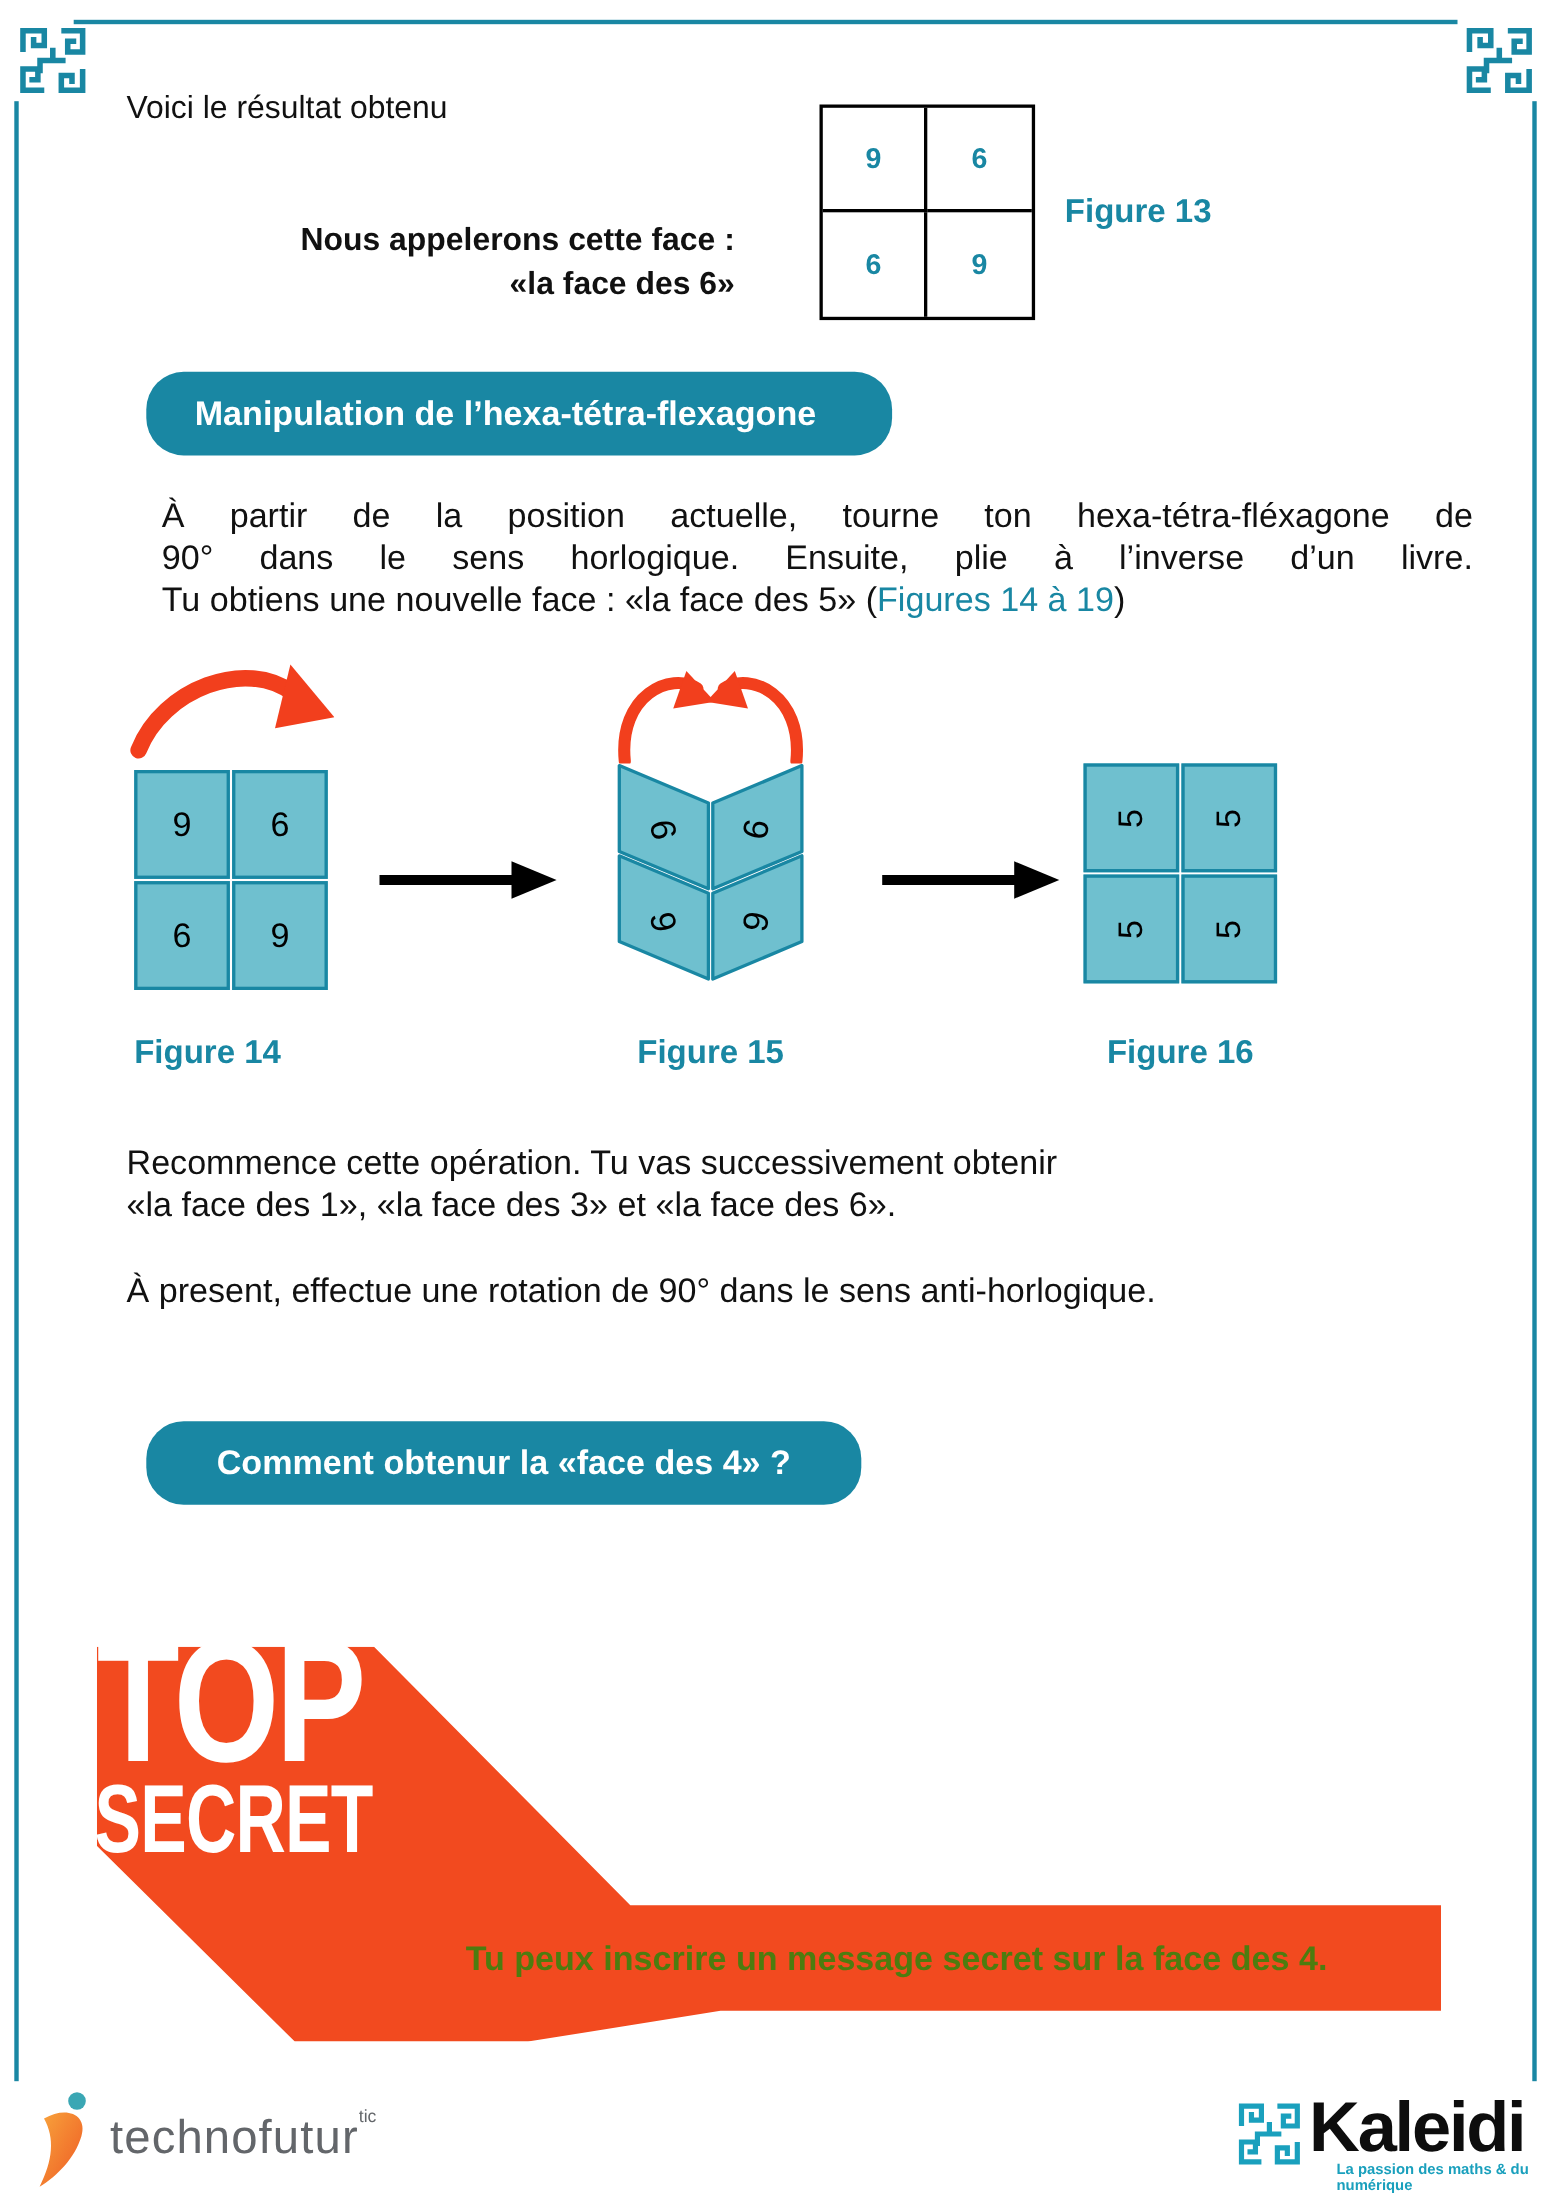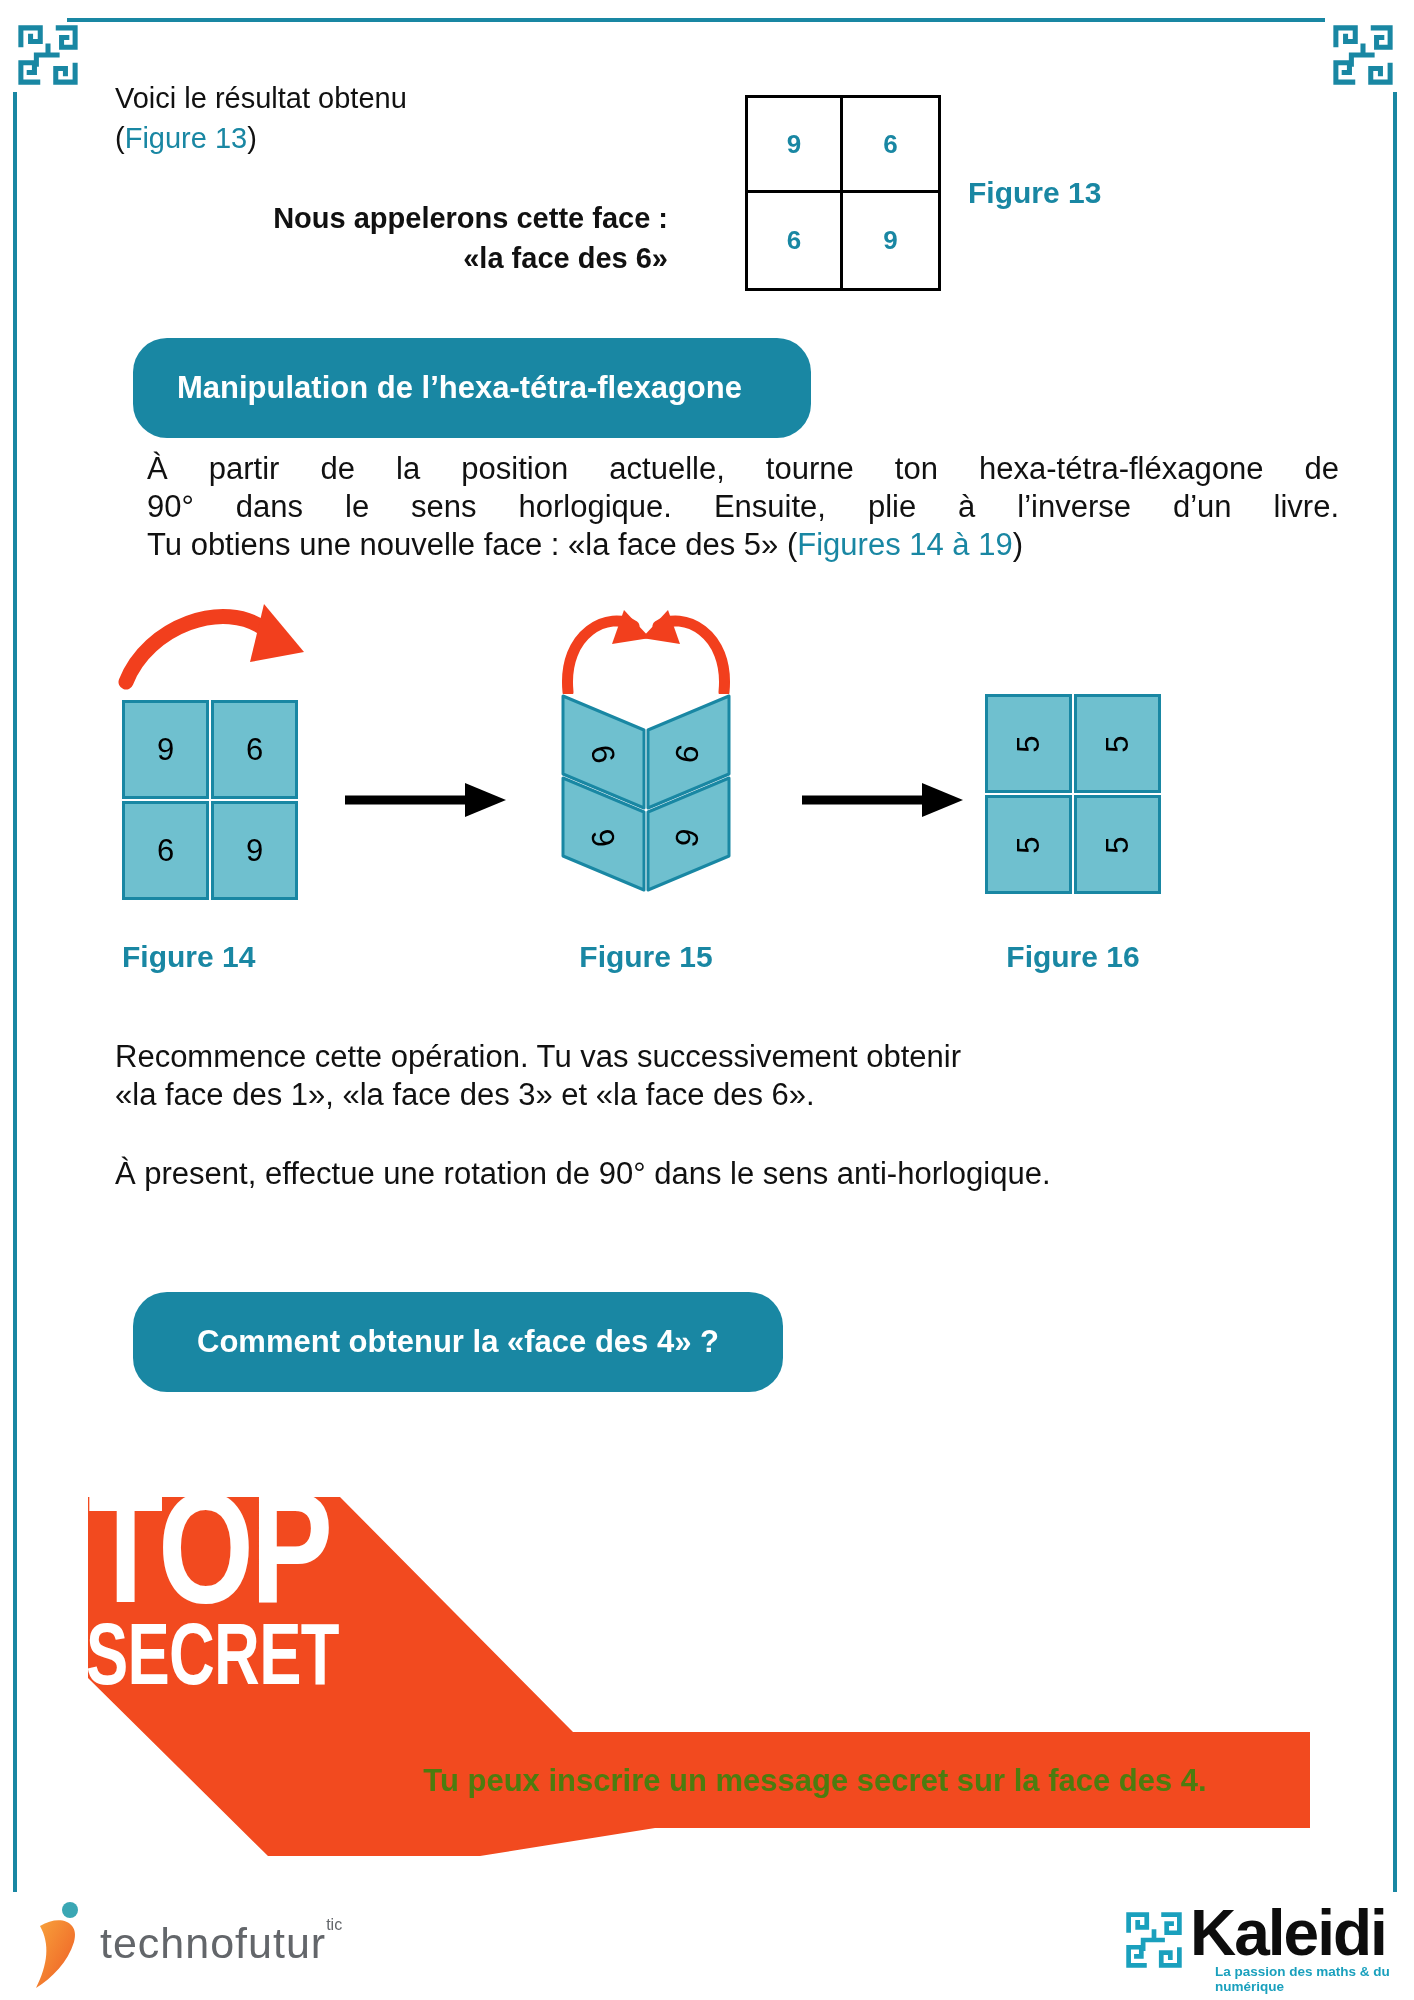--- a/index.html
+++ b/index.html
@@ -21,21 +21,21 @@
   .fig13{left:745px;top:95px;width:190px;height:190px;border:3px solid #000;
          display:grid;grid-template:1fr 1fr / 1fr 1fr;}
   .fig13 .c{display:flex;align-items:center;justify-content:center;
             font-size:26px;font-weight:bold;color:#1987a3;}
   .fig13 .c:nth-child(1){border-right:3px solid #000;border-bottom:3px solid #000;}
   .fig13 .c:nth-child(2){border-bottom:3px solid #000;}
   .fig13 .c:nth-child(3){border-right:3px solid #000;}
   .fig13label{left:968px;top:176px;font-size:30px;font-weight:bold;color:#1987a3;}
   
   .banner{height:76px;background:#1987a3;border-radius:34px;color:#fff;
-          font-size:31px;font-weight:bold;display:flex;align-items:center;padding:12px 44px;}
+          font-size:31px;font-weight:bold;display:flex;align-items:center;padding:0 44px;}
   .banner1{left:133px;top:338px;width:590px;}
   .banner2{left:133px;top:1292px;width:562px;justify-content:center;}
   
   .para{left:115px;width:1192px;font-size:31px;line-height:38px;}
   .para .just{text-align:justify;text-align-last:justify;}
   .p1{top:450px;margin-left:32px;} .p2{top:1038px;} .p3{top:1155px;}
   
   .grid4{width:176px;height:200px;display:grid;grid-template:1fr 1fr/1fr 1fr;gap:2px;}
   .grid4 .c{border:3px solid #1987a3;background:#6fc0cf;display:flex;
             align-items:center;justify-content:center;font-size:31px;color:#000;}
@@ -89,21 +89,20 @@
       <path d="M1,6 V1 H6 V4.5 H3.5 V2.5"></path>
         <path d="M10,1 H15 V6 H11.5 V3.5 H13.5"></path>
       <path d="M15,10 V15 H10 V11.5 H12.5 V13.5"></path>
         <path d="M6,15 H1 V10 H4.5 V12.5 H2.5"></path>
       <path d="M8,5 V8 H11 M8,8 H5 V11"></path>
     </g>
   </svg>
 
   <div class="abs intro1 t29">
     <div>Voici le résultat obtenu</div>
-    <div><span>(</span><span class="teal">Figure 13</span><span>)</span></div>
   </div>
   <div class="abs introname t29">
     <div>Nous appelerons cette face :</div>
     <div>«la face des 6»</div>
   </div>
 
   <div class="abs fig13">
     <div class="c">9</div>
     <div class="c">6</div>
     <div class="c">6</div>

